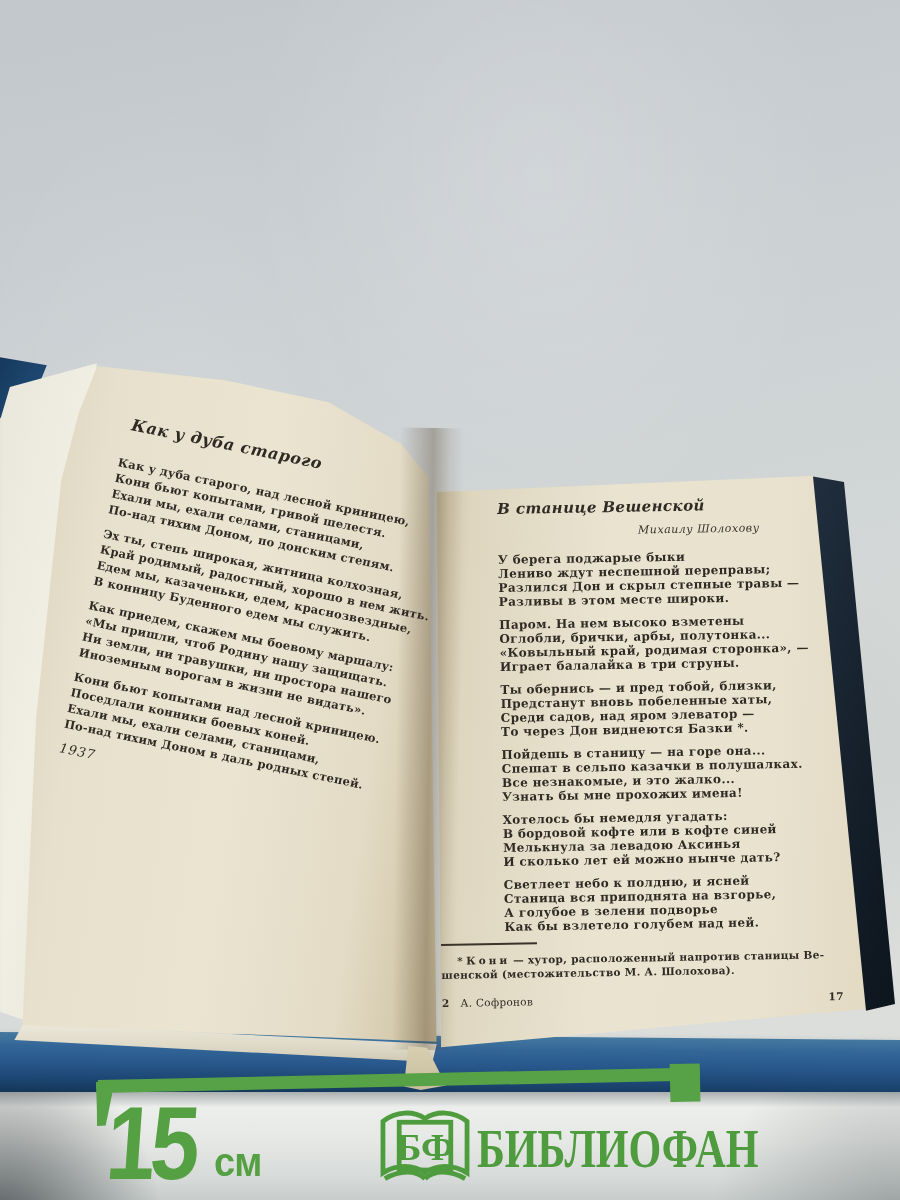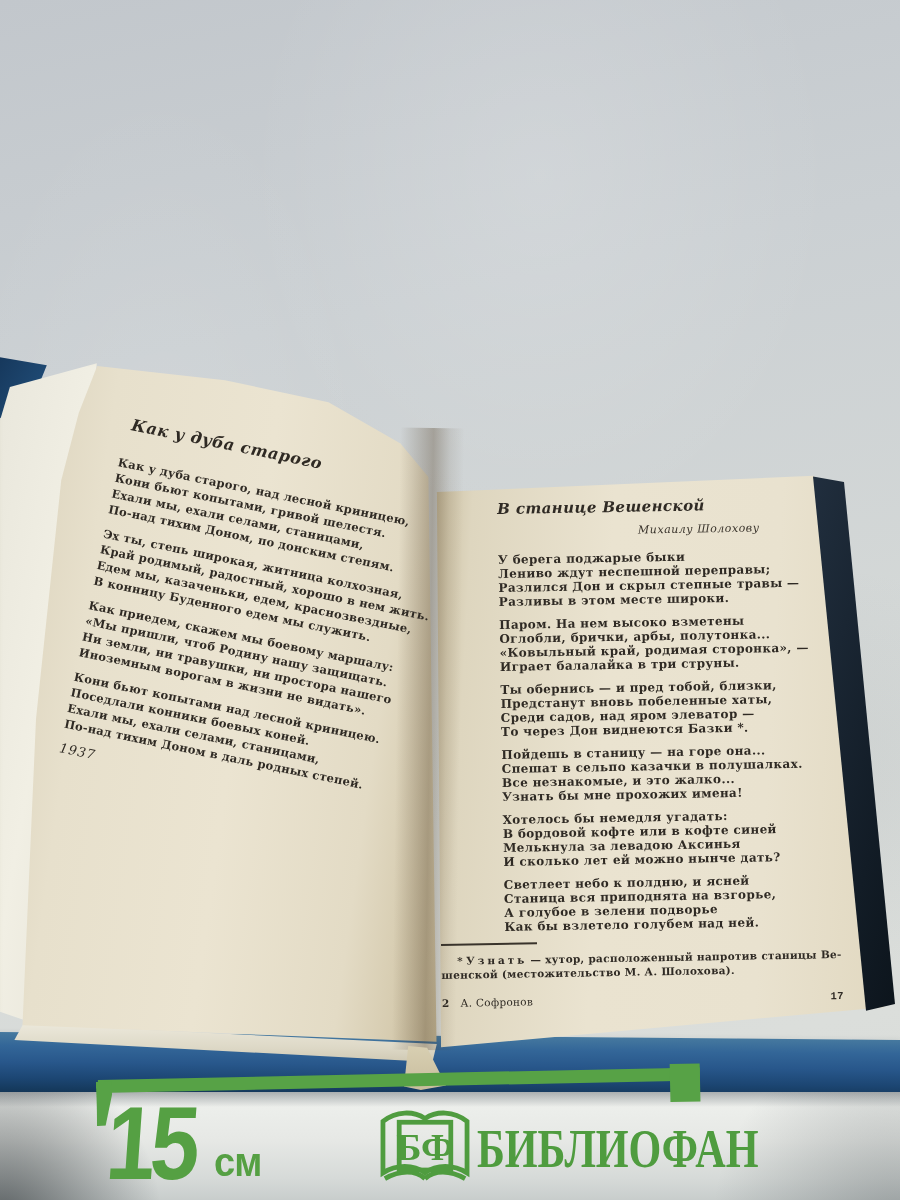--- a/index.html
+++ b/index.html
@@ -62,21 +62,21 @@
   .right-text .line{font-size:12px;font-weight:bold;line-height:14px;letter-spacing:.35px;white-space:nowrap;}
   .right-text .stanza{margin-bottom:9px;}
   .rp-foot{left:441px;top:944px;width:402px;transform:rotate(-1deg);transform-origin:0 0;}
   .fn-rule{width:96px;height:2px;background:#39332b;margin-bottom:9px;}
   .fn-line{font-size:10.5px;font-weight:bold;line-height:13.5px;letter-spacing:.3px;}
   .fn-line.first{text-indent:16px;}
   .fn-term{letter-spacing:3px;margin:0 3px;}
   .rp-footer{display:flex;justify-content:space-between;margin-top:15px;font-size:10.5px;}
   .sig-group{display:flex;gap:11px;font-weight:bold;}
   .sig-group .author{font-weight:normal;letter-spacing:.3px;}
-  .pagenum{font-weight:bold;letter-spacing:.5px;font-family:Liberation Mono, monospace;}
+  .pagenum{font-weight:bold;letter-spacing:.5px;}
   
   .ruler-strip{left:0;top:1092px;width:900px;height:108px;
     background:linear-gradient(to bottom,#eff1ee 0%,#e6e8e5 45%,#d6dad8 80%,#c8cdcc 100%);}
   .ruler-shade{left:0;top:1092px;width:900px;height:108px;
     background:
       radial-gradient(circle 230px at 0% 115%, rgba(25,31,35,.6), transparent 70%),
       radial-gradient(circle 260px at 100% 120%, rgba(70,78,82,.35), transparent 72%),
       linear-gradient(to bottom, rgba(40,50,60,.35), transparent 14%);}
   .scalebar{left:98px;top:1080px;width:602px;height:13px;background:#57a246;
     transform:rotate(-1.2deg);transform-origin:0 50%;}
@@ -174,21 +174,21 @@
   <div class="stanza">
     <div class="line">Светлеет небо к полдню, и ясней</div>
     <div class="line">Станица вся приподнята на взгорье,</div>
     <div class="line">А голубое в зелени подворье</div>
     <div class="line">Как бы взлетело голубем над ней.</div>
   </div>
 </div>
 
 <div class="abs rp-foot ink">
   <div class="fn-rule"></div>
-  <div class="fn-line first"><span>*</span><span class="fn-term">Узнать</span><span>— хутор, расположенный напротив станицы Ве-</span></div>
+  <div class="fn-line first"><span>*</span><span class="fn-term">Кони</span><span>— хутор, расположенный напротив станицы Ве-</span></div>
   <div class="fn-line">шенской (местожительство М. А. Шолохова).</div>
   <div class="rp-footer">
     <div class="sig-group">
       <span>2</span>
       <span class="author">А. Софронов</span>
     </div>
     <span class="pagenum">17</span>
   </div>
 </div>
 

